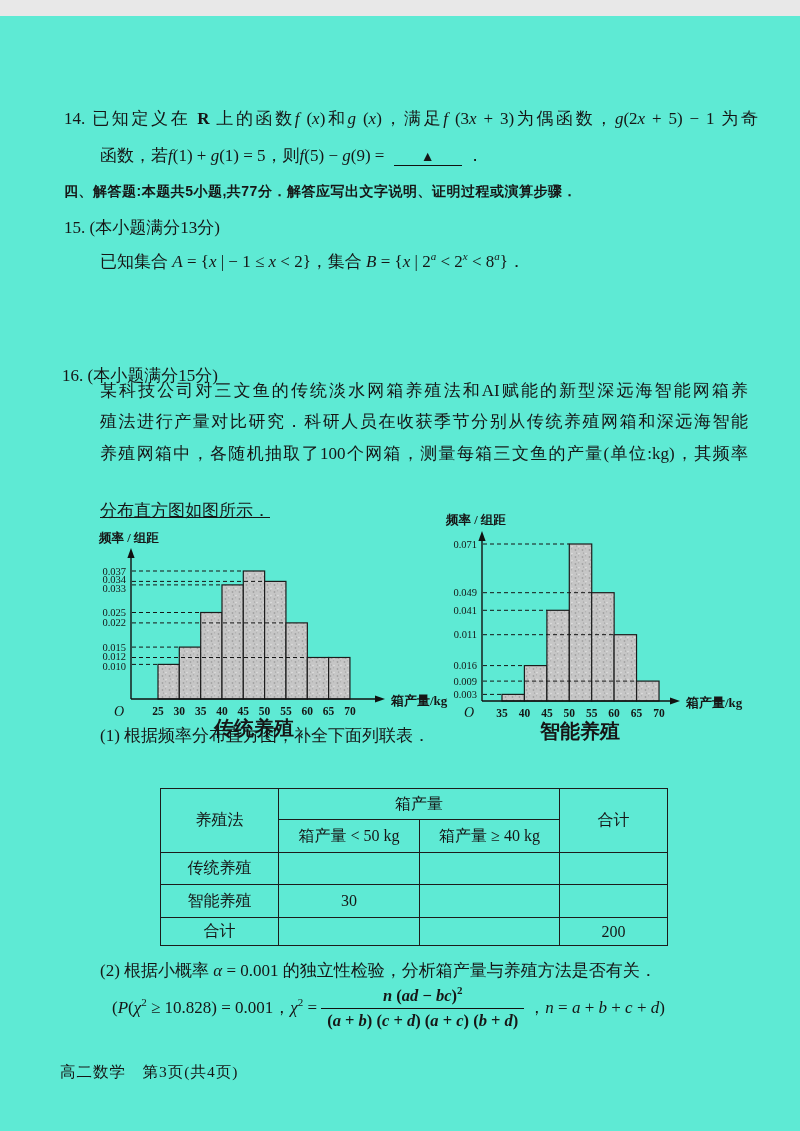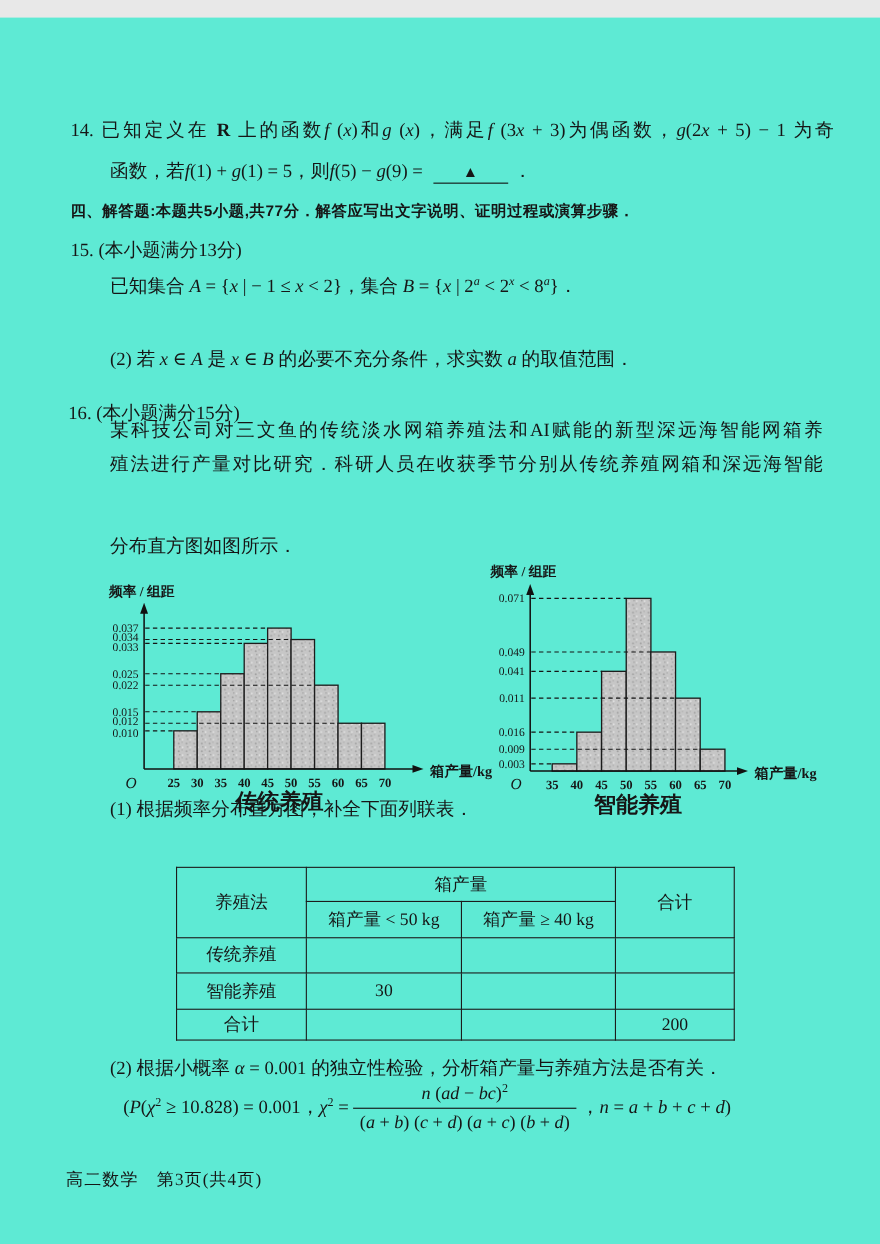--- a/index.html
+++ b/index.html
@@ -5,21 +5,21 @@
   html,body{margin:0;padding:0;background:#e8e8e8;}
   .page{position:relative;width:800px;height:1131px;background:#5eead4;margin:16px auto;overflow:hidden;
         font-family:"Liberation Serif","DejaVu Serif",serif;color:#161616;}
   .tl{position:absolute;font-size:17px;line-height:1.32;white-space:nowrap;}
   .just{white-space:normal;text-align:justify;text-align-last:justify;}
   .heiti{font-family:"Liberation Sans","DejaVu Sans",sans-serif;font-weight:700;letter-spacing:.5px;}
   .blank{display:inline-block;border-bottom:1.6px solid #111;padding:0 27px 1px 27px;margin:0 5px;font-size:14px;line-height:1;}
   i{font-style:italic;}
   sup,sub{font-size:11px;}
   .formula{position:absolute;left:112px;top:968px;display:flex;align-items:center;font-size:17px;}
-  .frac{display:inline-flex;flex-direction:column;text-align:center;margin:0 4px;font-size:16.5px;}
+  .frac{display:inline-flex;flex-direction:column;text-align:center;margin:0 4px;font-size:16.5px;font-weight:bold;}
   .frac .num{padding:0 10px 2px 10px;}
   .frac .den{border-top:1.4px solid #111;padding:2px 6px 0 6px;}
   table.ct{position:absolute;left:160px;top:772px;border-collapse:collapse;table-layout:fixed;}
   table.ct td{border:1.4px solid #1c1c1c;text-align:center;vertical-align:middle;font-size:16px;padding:0;}
   .footer{position:absolute;left:60px;top:1046px;width:740px;text-align:left;font-size:15.5px;letter-spacing:1px;}
   svg text{font-family:"Liberation Serif","DejaVu Serif",serif;fill:#161616;}
 </style>
 </head>
 <body>
 
@@ -28,26 +28,26 @@
   <div class="tl just" style="left:64px;top:92px;width:694px;">14. 已知定义在 <b>R</b> 上的函数<i>f</i> (<i>x</i>)和<i>g</i> (<i>x</i>)，满足<i>f</i> (3<i>x</i> + 3)为偶函数，<i>g</i>(2<i>x</i> + 5) − 1 为奇</div>
   <div class="tl" style="left:100px;top:129px;">
     <span>函数，若<i>f</i>(1) + <i>g</i>(1) = 5，则<i>f</i>(5) − <i>g</i>(9) =</span>
     <span class="blank"><span>▲</span></span><span>．</span>
   </div>
 
   <div class="tl heiti" style="left:64px;top:166px;font-size:14px;">四、解答题:本题共5小题,共77分．解答应写出文字说明、证明过程或演算步骤．</div>
 
   <div class="tl" style="left:64px;top:201px;">15. (本小题满分13分)</div>
   <div class="tl" style="left:100px;top:233px;">已知集合 <i>A</i> = {<i>x</i> | − 1 ≤ <i>x</i> &lt; 2}，集合 <i>B</i> = {<i>x</i> | 2<sup><i>a</i></sup> &lt; 2<sup><i>x</i></sup> &lt; 8<sup><i>a</i></sup>}．</div>
-  <div class="tl" style="left:100px;top:300px;">(2) 若 <i>x</i> ∈ <i>A</i> 是 <i>x</i> ∈ <i>B</i> 的必要不充分条件，求实数 <i>a</i> 的取值范围．</div>
 
   <div class="tl" style="left:62px;top:349px;">16. (本小题满分15分)</div>
   <div class="tl just" style="left:100px;top:395px;width:648px;">殖法进行产量对比研究．科研人员在收获季节分别从传统养殖网箱和深远海智能</div>
   <div class="tl just" style="left:100px;top:364px;width:648px;">某科技公司对三文鱼的传统淡水网箱养殖法和AI赋能的新型深远海智能网箱养</div>
-  <div class="tl" style="left:100px;top:470px;">分布直方图如图所示．</div>
+  <div class="tl just" style="left:100px;top:427px;width:648px;">养殖网箱中，各随机抽取了100个网箱，测量每箱三文鱼的产量(单位:kg)，其频率</div>
+  <div class="tl" style="left:100px;top:484px;text-decoration:underline;">分布直方图如图所示．</div>
 
   <svg style="position:absolute;left:0;top:480px;" width="800" height="260" viewBox="0 480 800 260">
     <defs>
       <pattern id="speck" width="7" height="7" patternUnits="userSpaceOnUse">
         <rect width="7" height="7" fill="#c6c6c6"></rect>
         <circle cx="1.5" cy="2" r="0.9" fill="#a2a2a2"></circle>
         <circle cx="5" cy="5.5" r="0.8" fill="#e1e1e1"></circle>
         <circle cx="4.5" cy="0.8" r="0.7" fill="#afafaf"></circle>
         <circle cx="2.5" cy="5" r="0.6" fill="#979797"></circle>
       </pattern>

